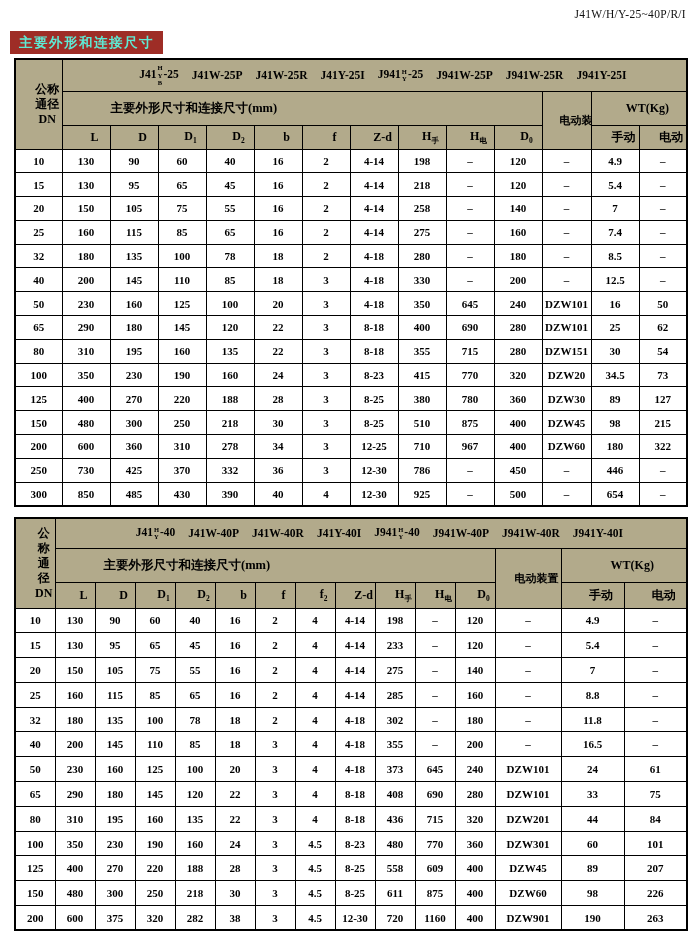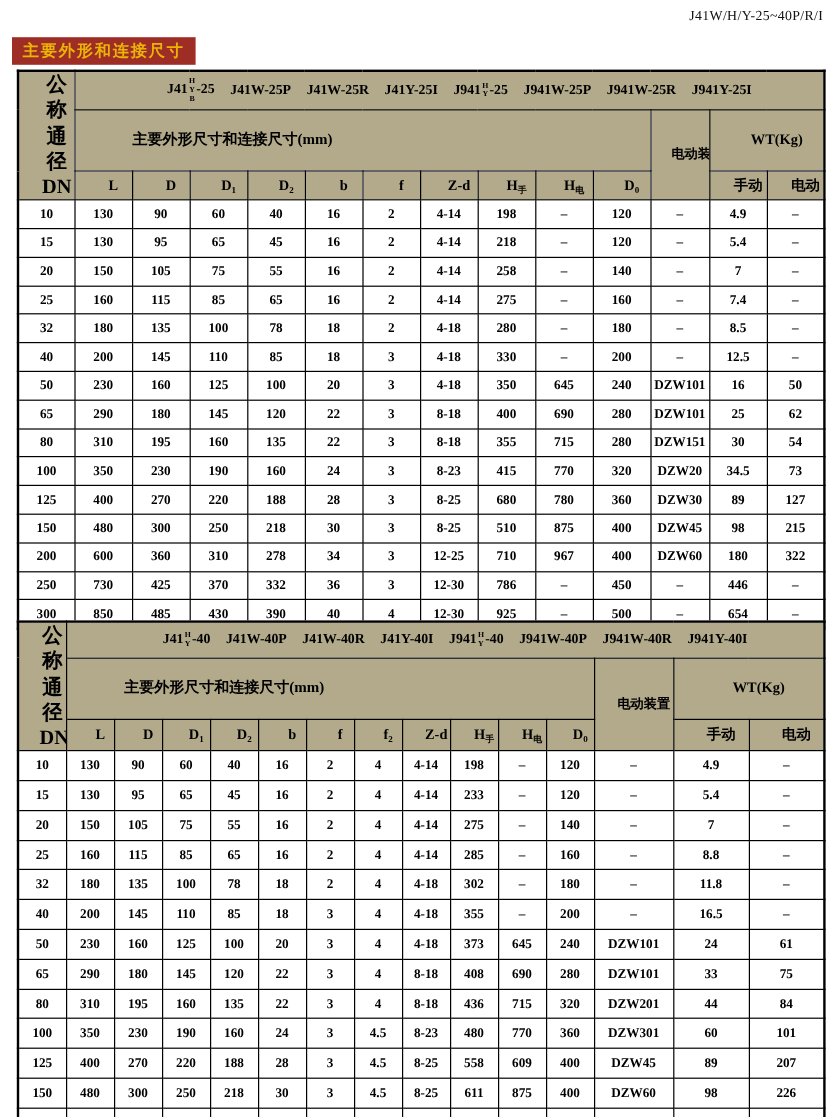--- a/index.html
+++ b/index.html
@@ -8,21 +8,21 @@
     font-family:"Liberation Serif","DejaVu Serif",serif;
     position:relative;color:#000;
   }
   .page{position:relative;width:700px;height:931px;overflow:hidden;}
   .doc-code{
     position:absolute;top:8px;right:14px;
     font-size:11.5px;letter-spacing:0.3px;color:#111;
   }
   .badge{
     position:absolute;top:31px;left:10px;
-    background:var(--badge-bg,#9e2d26);color:#eab308;
+    background:var(--badge-bg,#9e2d26);color:#5eead4;
     font-family:"Liberation Sans","DejaVu Sans",sans-serif;
     font-weight:bold;font-size:13.5px;line-height:1;
     padding:5px 9px 4px 9px;letter-spacing:1.5px;
   }
   table.spec{
     position:absolute;left:14px;width:672px;
     border-collapse:collapse;table-layout:fixed;
     background:#fff;border:2px solid #000;
   }
   #t0{top:58px;}
@@ -37,21 +37,21 @@
   #t0 col.col-dn{width:47px;} #t0 col.col-dim{width:48px;}
   #t0 col.col-dev{width:49px;} #t0 col.col-wt{width:48px;}
   #t1 col.col-dn{width:40px;} #t1 col.col-dim{width:40px;}
   #t1 col.col-dev{width:66px;} #t1 col.col-wt{width:63px;}
   
   #t0 tr.hr1{height:32px;} #t0 tr.hr2{height:34px;} #t0 tr.hr3{height:24px;}
   #t0 tbody tr{height:23.8px;}
   #t1 tr.hr1{height:30px;} #t1 tr.hr2{height:34px;} #t1 tr.hr3{height:26px;}
   #t1 tbody tr{height:24.8px;}
   
-  .dn-cell span{display:block;line-height:1.25;font-size:17px;}
+  .dn-cell span{display:block;line-height:1.25;font-size:12px;}
   .models-cell .models-wrap{
     display:flex;justify-content:center;align-items:center;gap:13px;
     font-size:11.5px;white-space:nowrap;
   }
   .stack{display:inline-block;vertical-align:middle;margin:0 1px;}
   .stack span{display:block;font-size:6.5px;line-height:1.15;text-align:center;}
   .dims-cell{text-align:left !important;padding-left:48px !important;font-size:12.5px !important;}
   .dev-cell{font-size:11px !important;white-space:nowrap;}
   .wt-cell{font-size:12px !important;}
   .colhead{font-size:12px;}
@@ -283,21 +283,21 @@
         </tr>
         <tr>
           <td>125</td>
           <td>400</td>
           <td>270</td>
           <td>220</td>
           <td>188</td>
           <td>28</td>
           <td>3</td>
           <td>8-25</td>
-          <td>680</td>
+          <td>380</td>
           <td>780</td>
           <td>360</td>
           <td>DZW30</td>
           <td>89</td>
           <td>127</td>
         </tr>
         <tr>
           <td>150</td>
           <td>480</td>
           <td>300</td>

